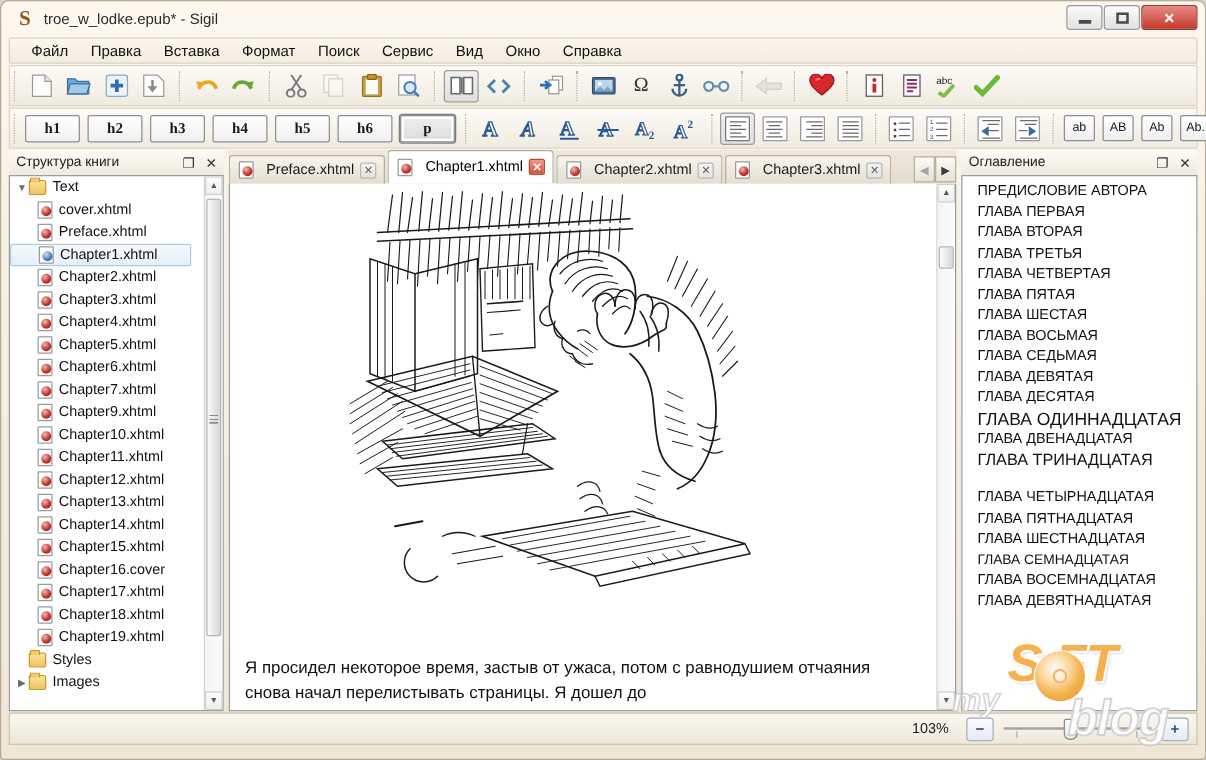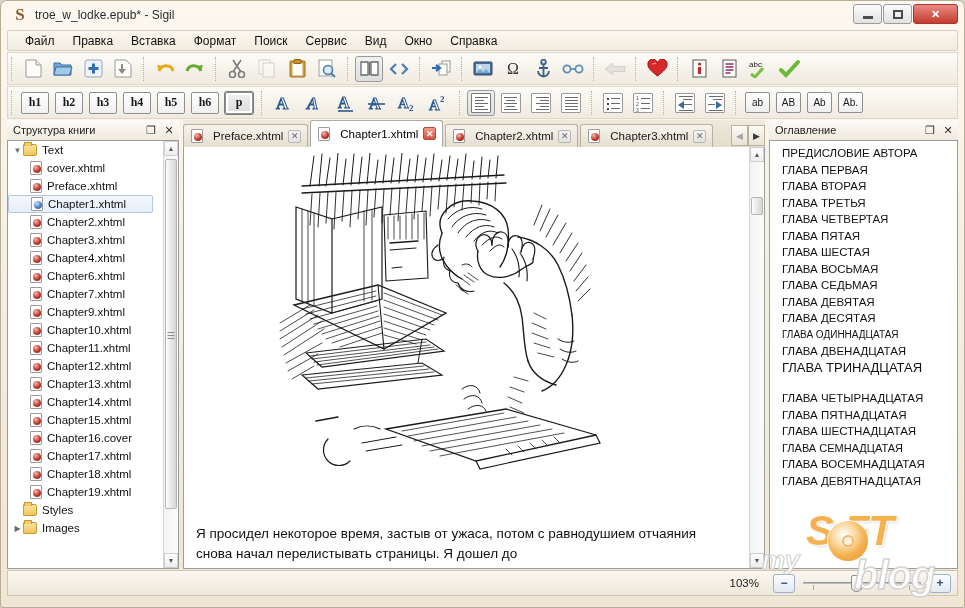--- a/index.html
+++ b/index.html
@@ -81,21 +81,21 @@
     border:1px solid transparent; border-radius:3px;
     font-size:13px; color:#3b4a63; position:relative;
   }
   .tbtn.pressed {
     background:linear-gradient(to bottom,#f1f1f1,#dedede);
     border:1px solid #9a9a9a; border-radius:3px;
   }
   .tbtn.disabled { opacity:.45; }
 
   .hbtn {
-    width:28px; height:22px; margin:0 3px;
+    width:44px; height:22px; margin:0 3px;
     border:1px solid #8f8f8f; border-radius:2px;
     background:linear-gradient(to bottom,#ffffff,#f0f0f0);
     font-family:"Liberation Serif", serif; font-weight:bold; font-size:12px;
     color:#1a1a1a; display:flex; align-items:center; justify-content:center;
   }
   .hbtn.on {
     background:linear-gradient(to bottom,#efefef,#dcdcdc);
     box-shadow: inset 0 0 0 2px #fff, 0 0 0 1px #7d7d7d;
   }
   .abtn {
@@ -708,20 +708,24 @@
               <span class="fileicon"></span>
               <span class="tlabel">Chapter2.xhtml</span>
             </div>
             <div class="trow ind2">
               <span class="fileicon"></span>
               <span class="tlabel">Chapter3.xhtml</span>
             </div>
             <div class="trow ind2">
               <span class="fileicon"></span>
               <span class="tlabel">Chapter4.xhtml</span>
+            </div>
+            <div class="trow ind2">
+              <span class="fileicon"></span>
+              <span class="tlabel">Chapter5.xhtml</span>
             </div>
             <div class="trow ind2">
               <span class="fileicon"></span>
               <span class="tlabel">Chapter6.xhtml</span>
             </div>
             <div class="trow ind2">
               <span class="fileicon"></span>
               <span class="tlabel">Chapter7.xhtml</span>
             </div>
             <div class="trow ind2">
@@ -1103,21 +1107,21 @@
             </div>
             <div class="trow" style="height: 16.5px; font-size: 11.5px;">
               <span class="tlabel" style="line-height: 16.5px;">ГЛАВА СЕДЬМАЯ</span>
             </div>
             <div class="trow" style="height: 16.5px; font-size: 11.5px;">
               <span class="tlabel" style="line-height: 16.5px;">ГЛАВА ДЕВЯТАЯ</span>
             </div>
             <div class="trow" style="height: 16.5px; font-size: 11.5px;">
               <span class="tlabel" style="line-height: 16.5px;">ГЛАВА ДЕСЯТАЯ</span>
             </div>
-            <div class="trow" style="height: 16.5px; font-size: 10px;">
+            <div class="trow" style="height: 16.5px; font-size: 14px;">
               <span class="tlabel" style="line-height: 16.5px;">ГЛАВА ОДИННАДЦАТАЯ</span>
             </div>
             <div class="trow" style="height: 16.5px; font-size: 11.5px;">
               <span class="tlabel" style="line-height: 16.5px;">ГЛАВА ДВЕНАДЦАТАЯ</span>
             </div>
             <div class="trow" style="height: 16.5px; font-size: 13px;">
               <span class="tlabel" style="line-height: 16.5px;">ГЛАВА ТРИНАДЦАТАЯ</span>
             </div>
             <div class="trow" style="height: 16.5px; font-size: 11.5px; margin-top: 14px;">
               <span class="tlabel" style="line-height: 16.5px;">ГЛАВА ЧЕТЫРНАДЦАТАЯ</span>

